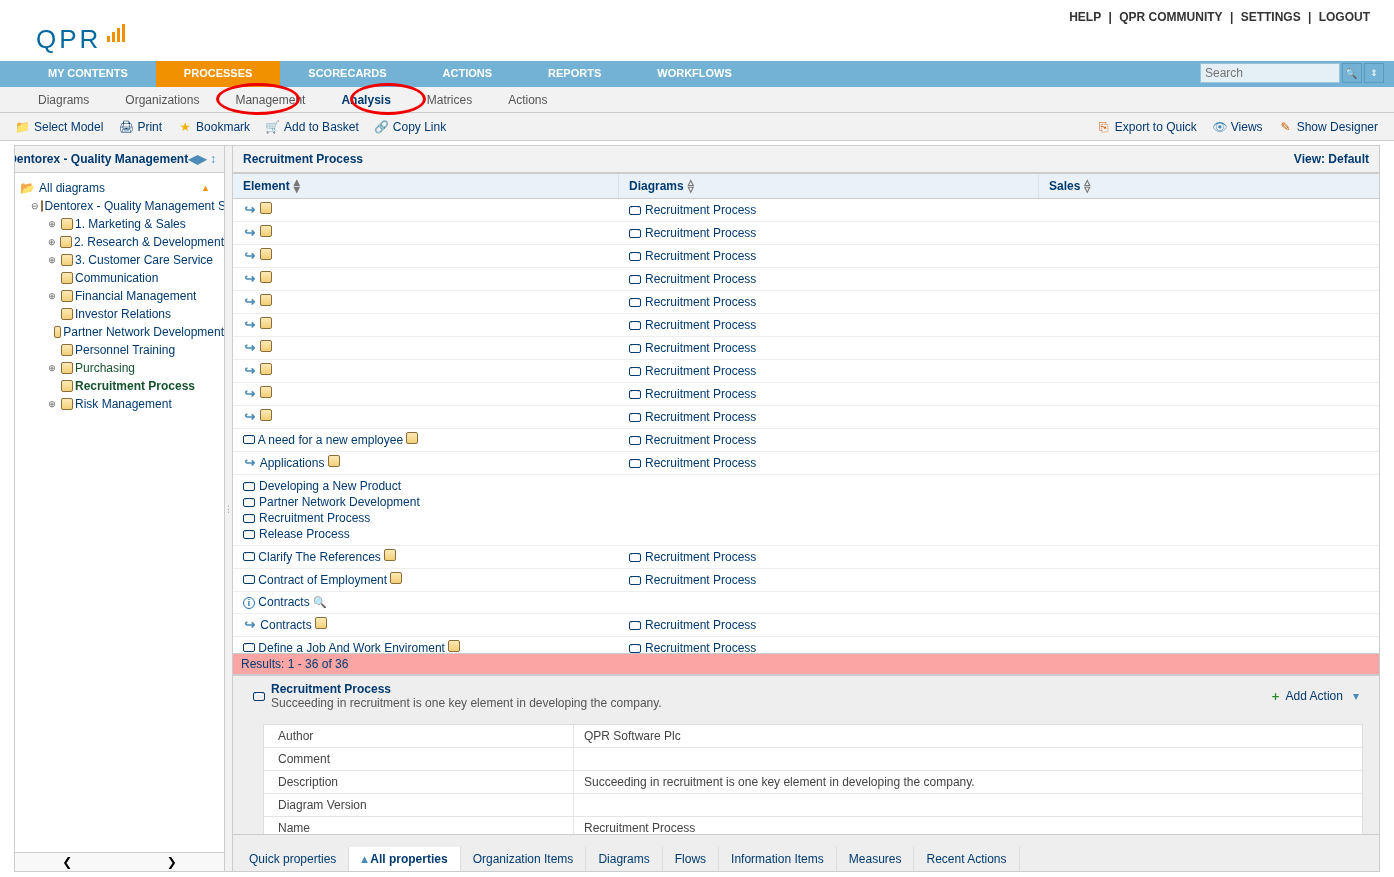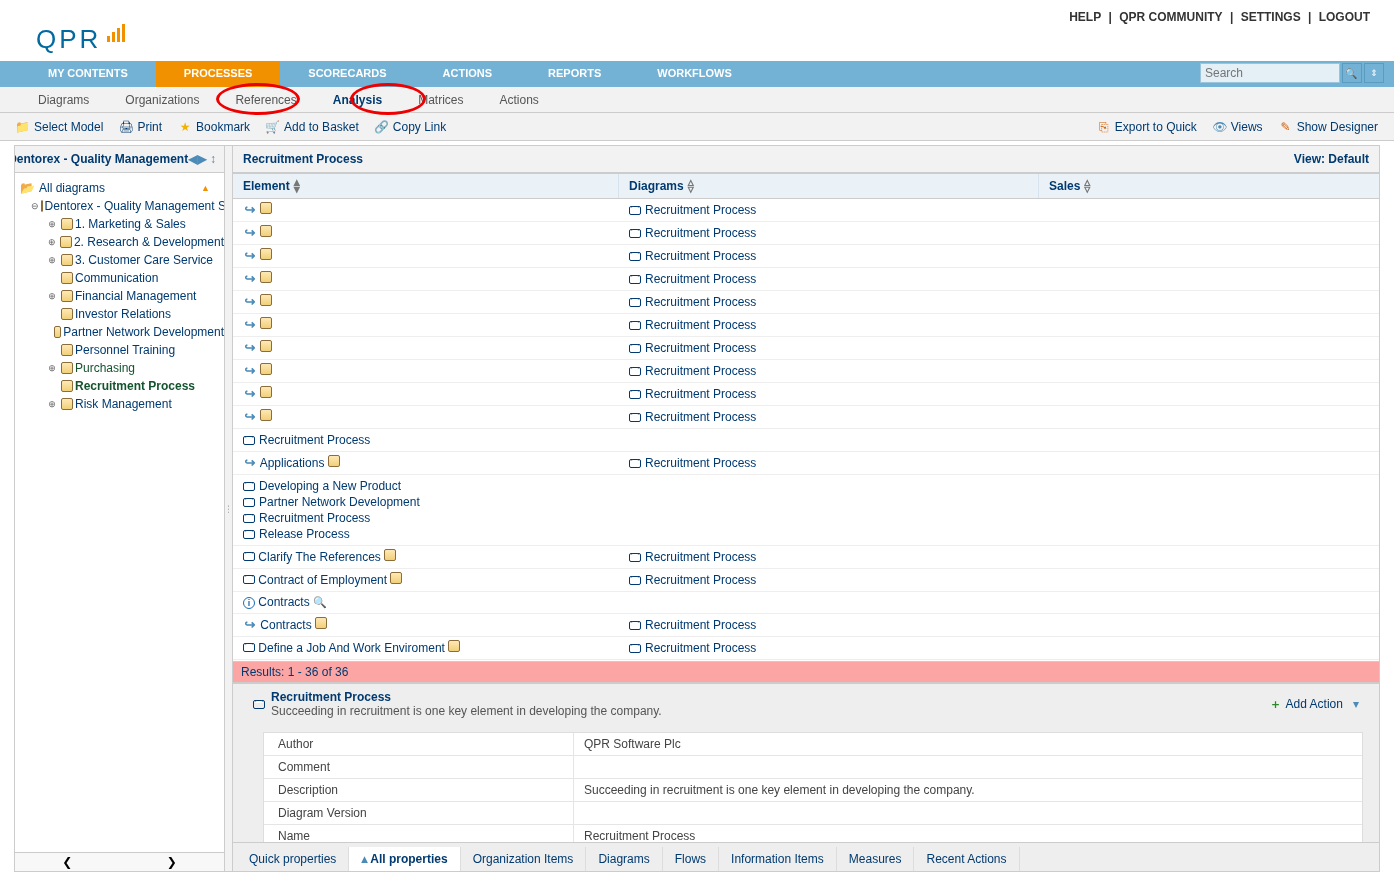--- a/index.html
+++ b/index.html
@@ -57,21 +57,21 @@
 .results-bar{background:#fca5a5;border-top:1px solid #ccc;border-bottom:1px solid #ccc;padding:3px 8px;color:#003a70}
 .prop-panel{background:#eee;display:flex;flex-direction:column;border-top:1px solid #ccc}
 .prop-header{padding:6px 20px;display:flex;align-items:center;gap:6px}
 .prop-title{color:#003a70;font-weight:bold}
 .prop-desc{color:#555;padding-left:26px}
 .add-action{margin-left:auto;color:#003a70;display:flex;align-items:center;gap:4px}
 .prop-table{margin:8px 16px 0 30px;background:#fff;border:1px solid #ddd;border-bottom:none;height:110px;overflow:auto}
 .prop-table .prow{display:flex;border-bottom:1px solid #e5e5e5}
 .prop-table .pname{width:310px;padding:4px 14px;color:#444;border-right:1px solid #e5e5e5}
 .prop-table .pval{flex:1;padding:4px 10px;color:#444}
-.prop-tabs{display:flex;background:#eee;padding:4px 0 0 4px;border-top:1px solid #ccc}
+.prop-tabs{display:flex;background:#eee;padding:12px 0 0 4px;border-top:1px solid #ccc}
 .prop-tab{padding:5px 12px;color:#003a70;background:#eee;border-right:1px solid #ddd;cursor:pointer}
 .prop-tab.active{background:#fff;font-weight:bold}
 .icn{display:inline-flex;width:14px;height:14px;align-items:center;justify-content:center}
 .i-folder{color:#f29100}
 .i-diag{width:12px;height:9px;border:1.5px solid #003a70;border-radius:2px;display:inline-block;position:relative}
 .i-diag::after{content:"";position:absolute;left:1px;top:-1px;width:8px;height:2px;background:#fff;border-top:1.5px solid #003a70;border-radius:2px 2px 0 0}
 .i-arrow{color:#4a8bb8;font-size:13px;font-weight:bold}
 .i-person{width:12px;height:12px;border:1px solid #8a6d3b;border-radius:2px;background:linear-gradient(to bottom,#fde9b5,#f2d07a);display:inline-block}
 .i-info{width:12px;height:12px;border:1.5px solid #1a6db5;border-radius:50%;display:inline-flex;align-items:center;justify-content:center;color:#1a6db5;font-size:9px;font-weight:bold}
 .i-zoom{font-size:11px;color:#333}
@@ -120,21 +120,21 @@
       </div>
     <div class="expand-btn">
         <span style="color:#fff;font-size:9px">⇕</span>
       </div>
   </div>
 </div>
 
 <div class="sub-nav">
   <a>Diagrams</a>
   <a>Organizations</a>
-  <a>References</a>
+  <a>Management</a>
   <a class="active">Analysis</a>
   <a>Matrices</a>
   <a>Actions</a>
   <span class="red-oval" style="left:216px;top:-4px;width:84px;height:32px"></span>
   <span class="red-oval" style="left:350px;top:-4px;width:76px;height:32px"></span>
 </div>
 
 <div class="toolbar">
   <span class="tool-btn">
       <span class="icn i-folder">📁</span>
@@ -391,20 +391,21 @@
         <div class="grid-row">
           <div class="cell cell-el"><span class="icn i-arrow">↪</span> <span class="i-person"></span></div>
           <div class="cell cell-di">
             <div class="dia-item">
               <span class="i-diag"></span> 
               <a>Recruitment Process</a>
             </div>
           </div>
         </div>
         <div class="grid-row">
+          <div class="cell cell-el"><span class="i-diag"></span> <a>A need for a new employee</a> <span class="i-person"></span></div>
           <div class="cell cell-di">
             <div class="dia-item">
               <span class="i-diag"></span> 
               <a>Recruitment Process</a>
             </div>
           </div>
         </div>
         <div class="grid-row">
           <div class="cell cell-el"><span class="icn i-arrow">↪</span> <a>Applications</a> <span class="i-person"></span></div>
           <div class="cell cell-di">

